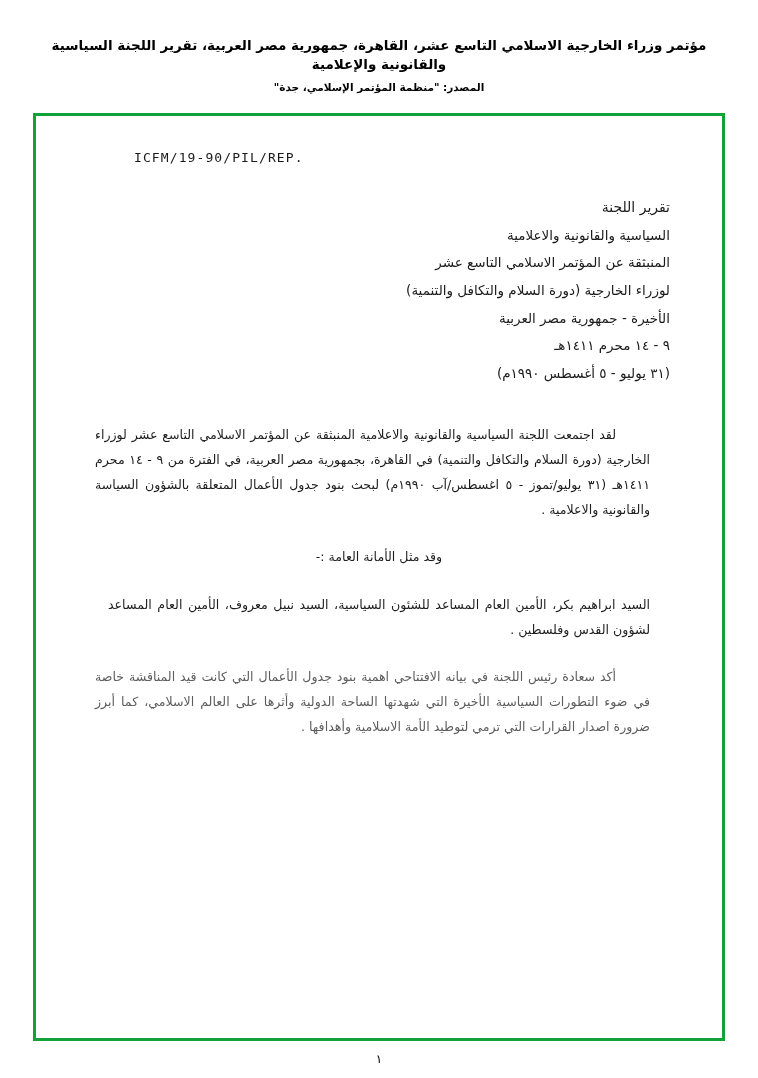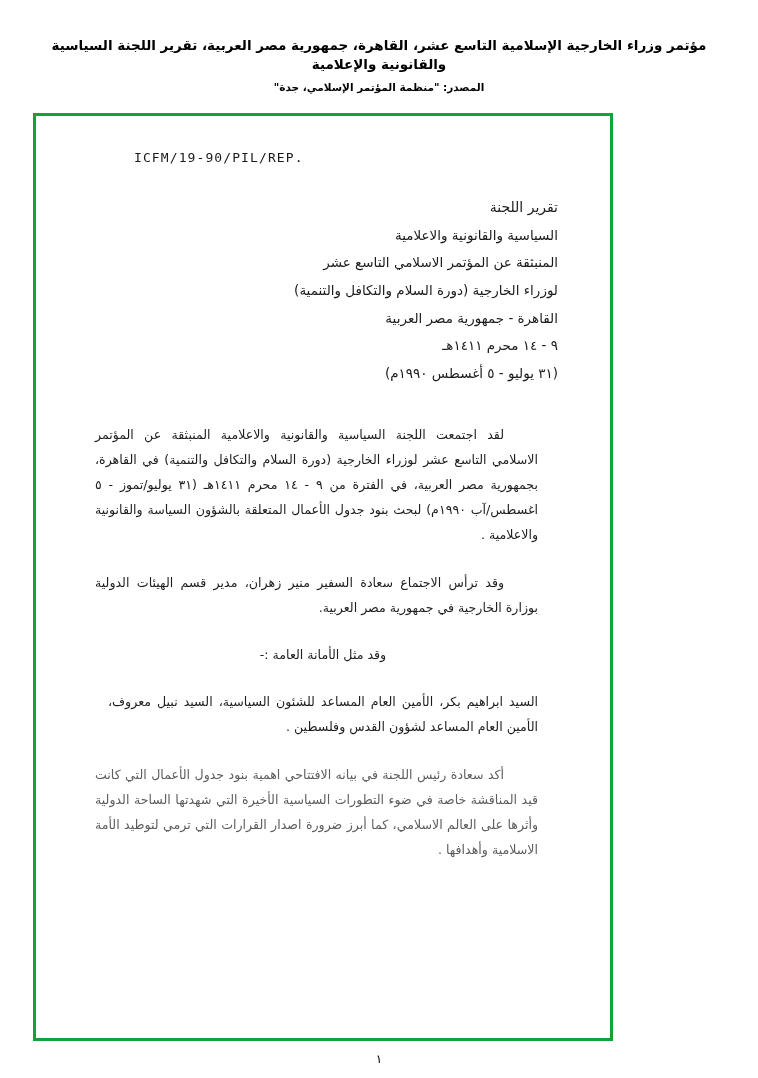--- a/index.html
+++ b/index.html
@@ -43,21 +43,21 @@
     color: #000;
     margin-top: 7px;
     direction: rtl;
   }
 
   
   .frame {
     position: absolute;
     left: 33px;
     top: 113px;
-    width: 580px;
+    width: 692px;
     height: 928px;
     border: 3px solid #12a23a;
     box-sizing: border-box;
     background: #ffffff;
   }
 
   .sheet {
     position: absolute;
     left: 0; top: 0; right: 0; bottom: 0;
     padding: 26px 52px 20px 52px;
@@ -132,42 +132,41 @@
     font-size: 12px;
     color: #000;
   }
 </style>
 </head>
 <body>
 
 <div class="page">
 
   <div class="doc-header">
-    <div class="header-title">مؤتمر وزراء الخارجية الإسلامية التاسع عشر، القاهرة، جمهورية مصر العربية، تقرير اللجنة السياسية والقانونية والإعلامية</div>
+    <div class="header-title">مؤتمر وزراء الخارجية الاسلامي التاسع عشر، القاهرة، جمهورية مصر العربية، تقرير اللجنة السياسية والقانونية والإعلامية</div>
     <div class="header-source">المصدر: "منظمة المؤتمر الإسلامي، جدة"</div>
   </div>
 
   <div class="frame">
     <div class="sheet">
 
       <div class="docnum">ICFM/19-90/PIL/REP.</div>
 
       <div class="title-block">
         <div class="tline strong">تقرير اللجنة</div>
         <div class="tline">السياسية والقانونية والاعلامية</div>
         <div class="tline">المنبثقة عن المؤتمر الاسلامي التاسع عشر</div>
         <div class="tline">لوزراء الخارجية (دورة السلام والتكافل والتنمية)</div>
-        <div class="tline">القاهرة - جمهورية مصر العربية</div>
+        <div class="tline">الأخيرة - جمهورية مصر العربية</div>
         <div class="tline">٩ - ١٤ محرم ١٤١١هـ</div>
         <div class="tline">(٣١ يوليو - ٥ أغسطس ١٩٩٠م)</div>
       </div>
 
       <div class="body-block">
         <p class="para indent">لقد اجتمعت اللجنة السياسية والقانونية والاعلامية المنبثقة عن المؤتمر الاسلامي التاسع عشر لوزراء الخارجية (دورة السلام والتكافل والتنمية) في القاهرة، بجمهورية مصر العربية، في الفترة من ٩ - ١٤ محرم ١٤١١هـ (٣١ يوليو/تموز - ٥ اغسطس/آب ١٩٩٠م) لبحث بنود جدول الأعمال المتعلقة بالشؤون السياسة والقانونية والاعلامية .</p>
-        <p class="para indent">وقد ترأس الاجتماع سعادة السفير منير زهران، مدير قسم الهيئات الدولية بوزارة الخارجية في جمهورية مصر العربية.</p>
         <p class="para center-line">وقد مثل الأمانة العامة :-</p>
         <p class="para">السيد ابراهيم بكر، الأمين العام المساعد للشئون السياسية، السيد نبيل معروف، الأمين العام المساعد لشؤون القدس وفلسطين .</p>
         <p class="para fainter indent">أكد سعادة رئيس اللجنة في بيانه الافتتاحي اهمية بنود جدول الأعمال التي كانت قيد المناقشة خاصة في ضوء التطورات السياسية الأخيرة التي شهدتها الساحة الدولية وأثرها على العالم الاسلامي، كما أبرز ضرورة اصدار القرارات التي ترمي لتوطيد الأمة الاسلامية وأهدافها .</p>
       </div>
 
     </div>
   </div>
 
   <div class="page-number">١</div>
 

